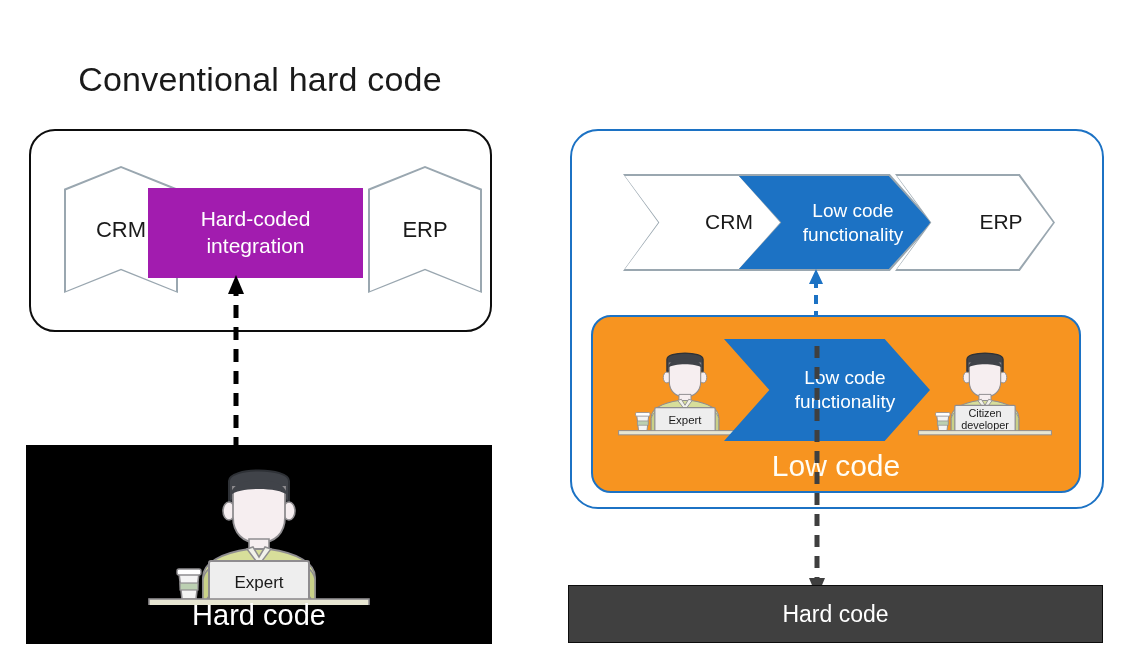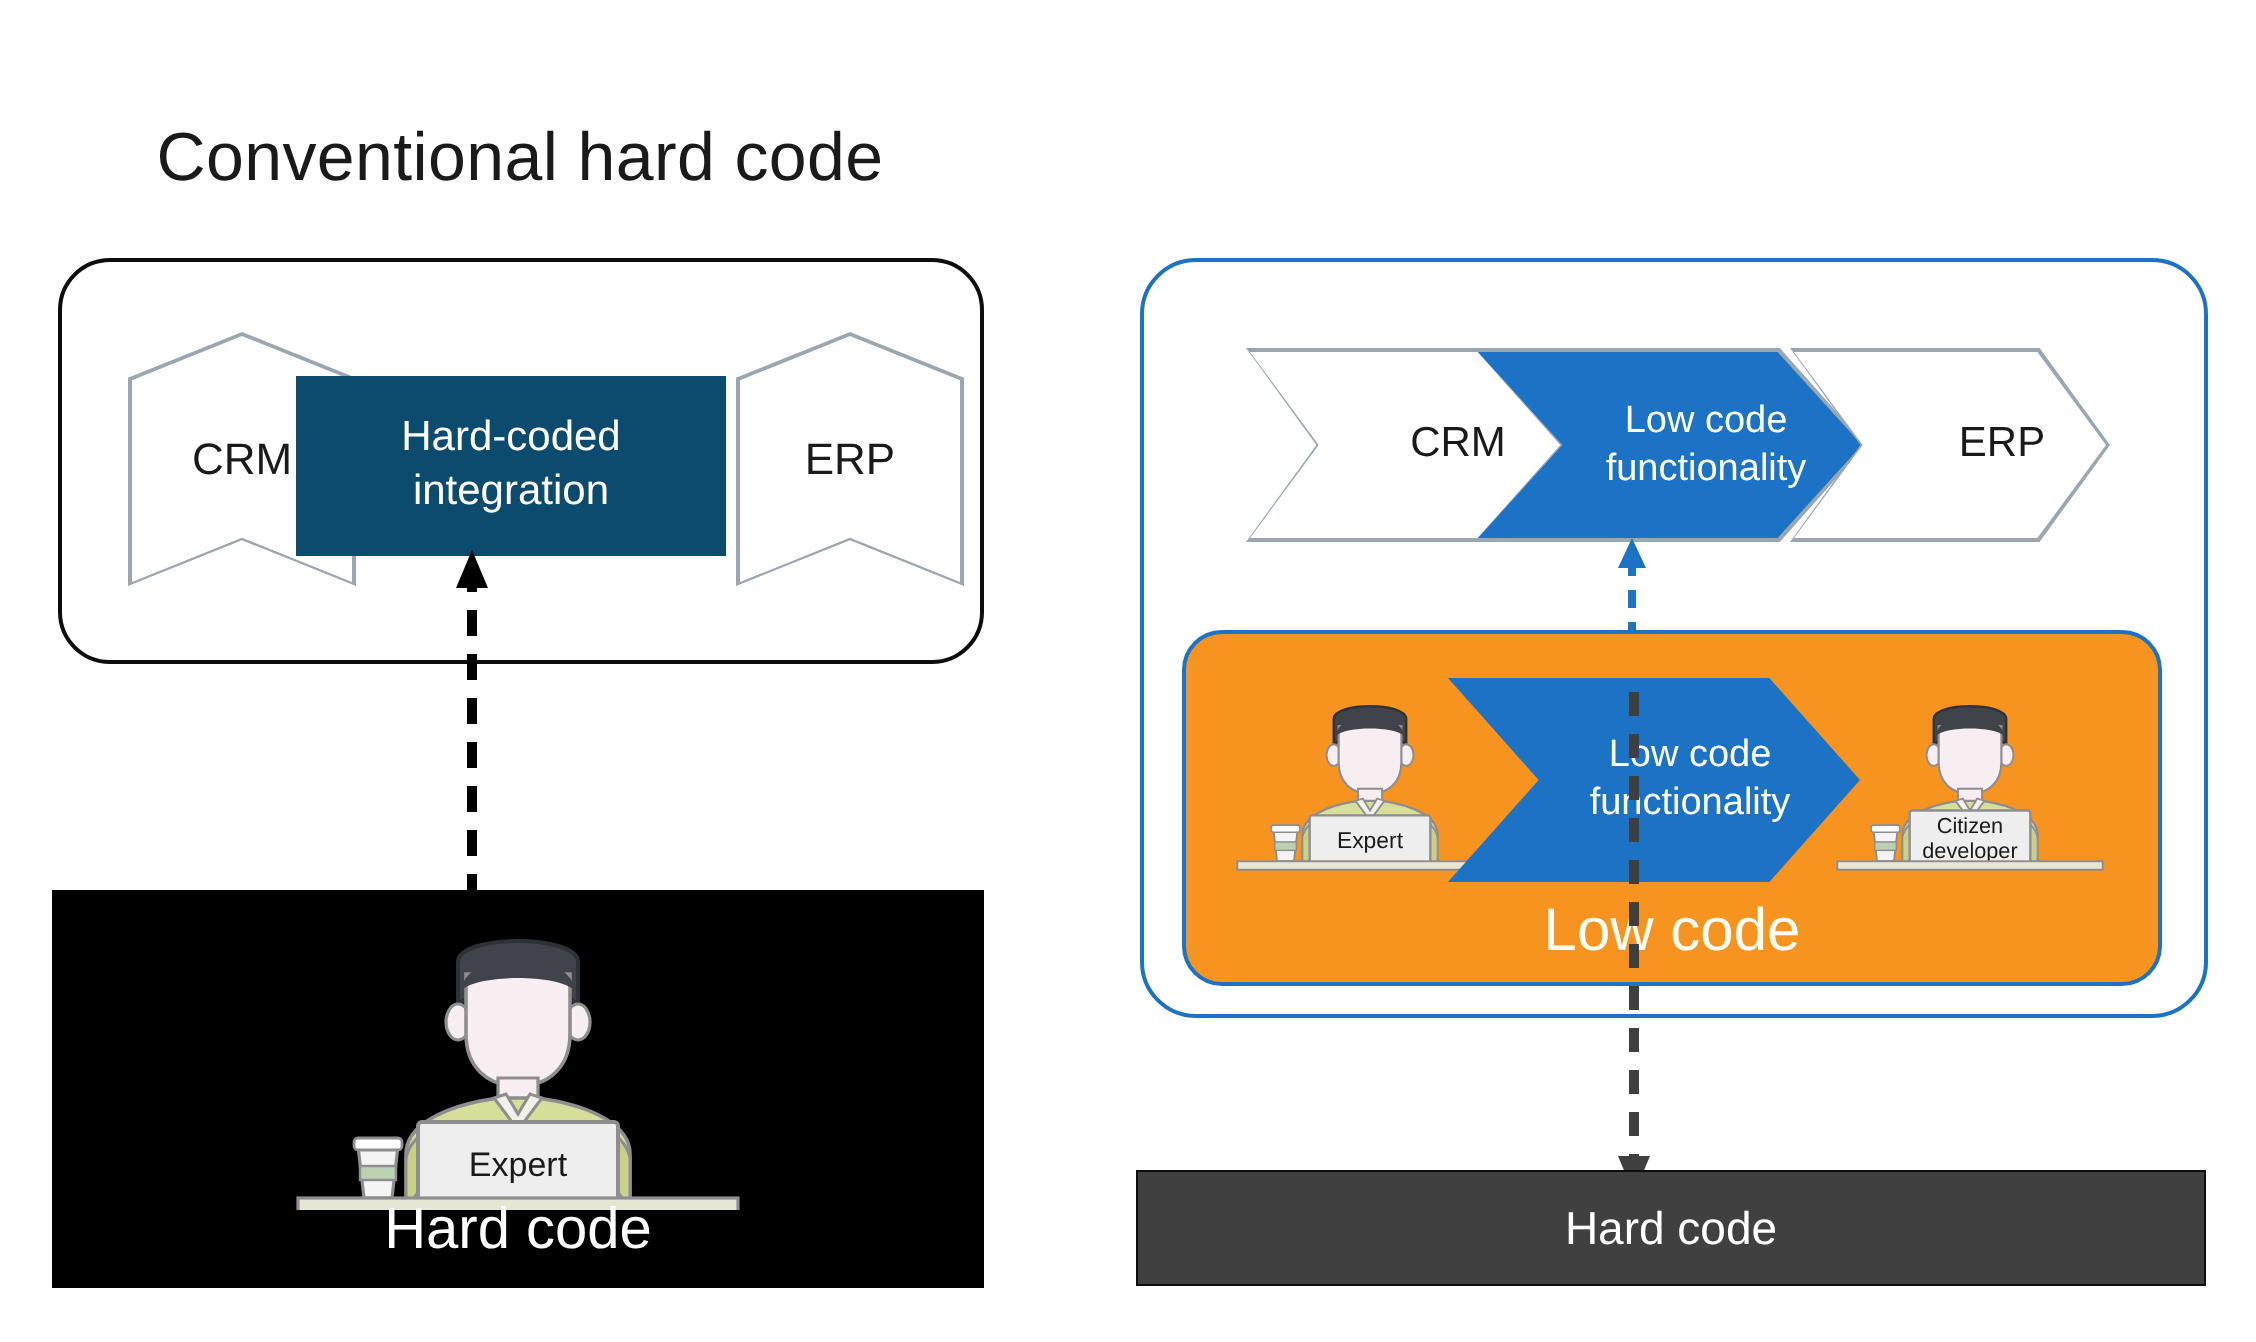--- a/index.html
+++ b/index.html
@@ -21,21 +21,21 @@
   #title-left{left:0;top:44px;width:520px;text-align:center;color:#1a1a1a;}
   #title-right{left:570px;top:44px;width:540px;text-align:center;color:#1c72c4;}
 
   
   #left-panel{
     left:29px;top:113px;width:463px;height:203px;
     border:2.5px solid #0d0d0d;border-radius:26px;background:#fff;
     box-sizing:border-box;
   }
   #black-integration{
-    left:148px;top:172px;width:215px;height:90px;background:#0c4a6e;
+    left:148px;top:172px;width:215px;height:90px;background:#a21caf;
   }
   #black-integration .lbl{
     position:absolute;left:0;top:0;width:100%;height:100%;
     display:flex;flex-direction:column;align-items:center;justify-content:center;
     color:#fff;font-size:21px;line-height:1.28;text-align:center;
   }
   .vchev-wrap{position:absolute;}
   .vchev-outer{
     width:100%;height:100%;
     background:#9aa7b0;

